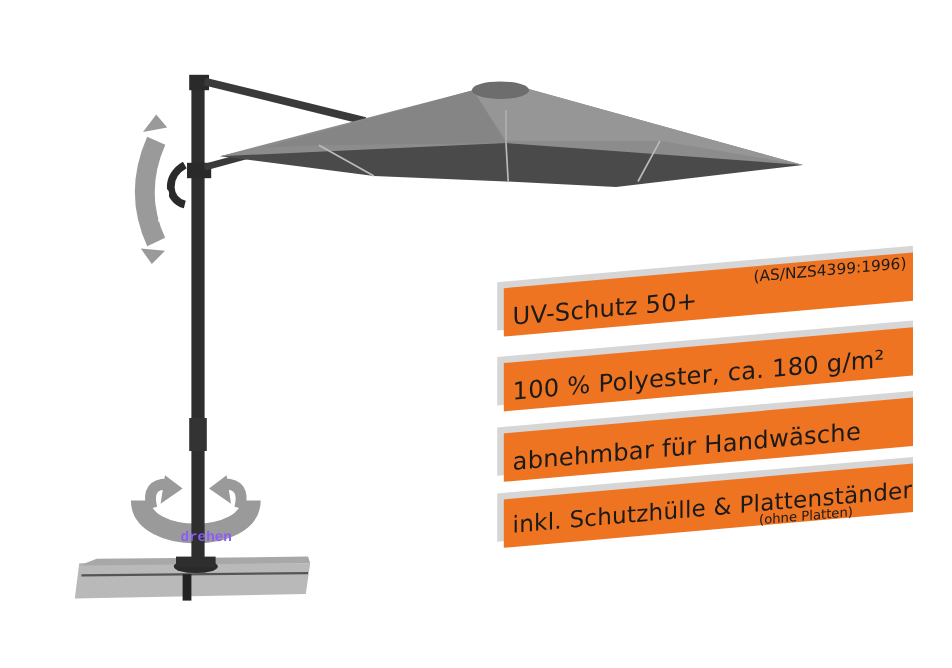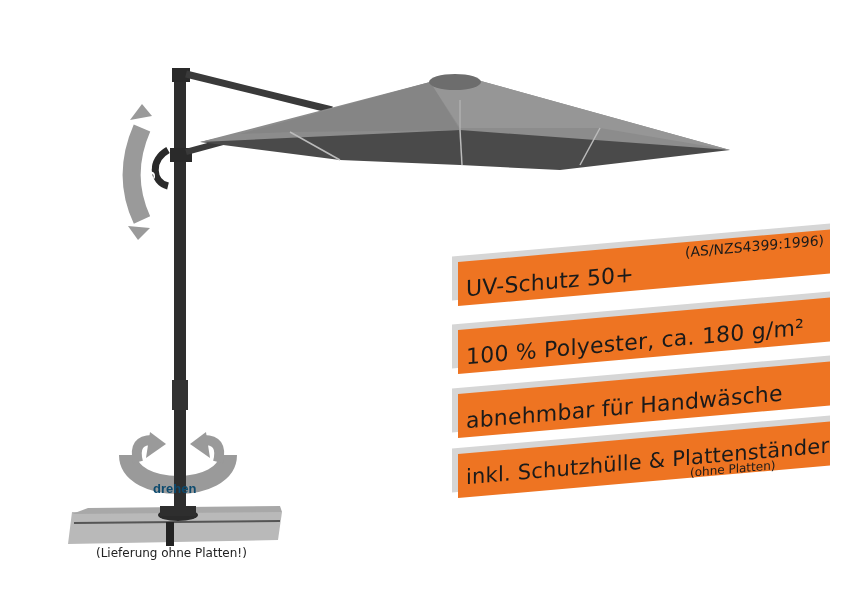--- a/index.html
+++ b/index.html
@@ -50,23 +50,23 @@
       font-family: "DejaVu Sans", sans-serif;
       font-size: 12px; color: #222; white-space: nowrap;
     }
     .label-neigen {
       position: absolute; left: 122px; top: 170px;
       transform: rotate(-90deg); transform-origin: center;
       font-family: "DejaVu Sans", sans-serif; font-weight: bold;
       font-size: 13px; color: #ffffff; width: 50px; text-align: center;
     }
     .label-drehen {
-      position: absolute; left: 153px; top: 481px;
-      font-family: Liberation Sans, sans-serif; font-weight: bold;
-      font-size: 13px; color: #0c4a6e;
+      position: absolute; left: 164px; top: 481px;
+      font-family: Liberation Mono, monospace; font-weight: bold;
+      font-size: 13px; color: #8b5cf6;
     }
   </style>
 </head>
 <body>
 
 <div class="stage">
 
   <svg class="art" width="865" height="607" viewBox="0 0 865 607">
 
     <g>
@@ -111,21 +111,20 @@
       <ellipse cx="455" cy="82" rx="26" ry="8" fill="#6d6d6d"></ellipse>
       <line x1="460" y1="130" x2="462" y2="165" stroke="#bbb" stroke-width="1.5"></line>
       <line x1="290" y1="132" x2="340" y2="160" stroke="#bbb" stroke-width="1.5"></line>
       <line x1="600" y1="128" x2="580" y2="165" stroke="#bbb" stroke-width="1.5"></line>
       <line x1="460" y1="130" x2="460" y2="100" stroke="#bbb" stroke-width="1"></line>
     </g>
   </svg>
 
   <div class="label-neigen">neigen</div>
   <div class="label-drehen">drehen</div>
-  <div class="caption">(Lieferung ohne Platten!)</div>
 
   <div class="banner b1">
     <div class="shadow"></div>
     <div class="bar"></div>
     <span class="text">UV-Schutz 50+</span>
     <span class="note">(AS/NZS4399:1996)</span>
   </div>
 
   <div class="banner b2">
     <div class="shadow"></div>

